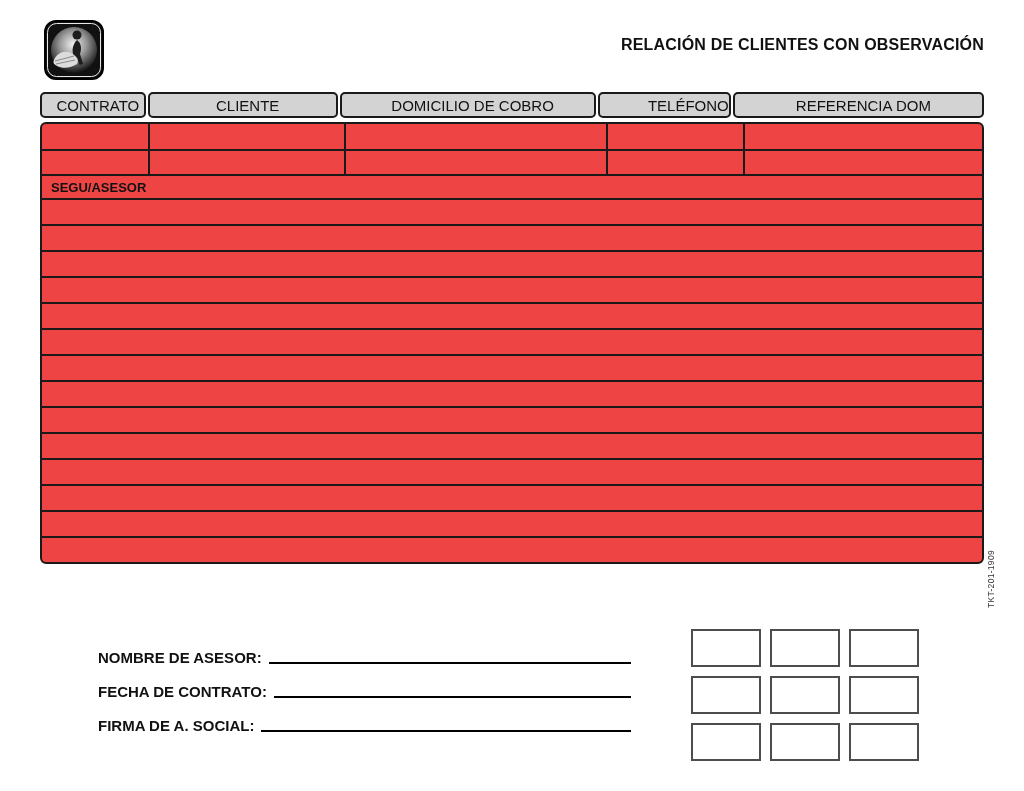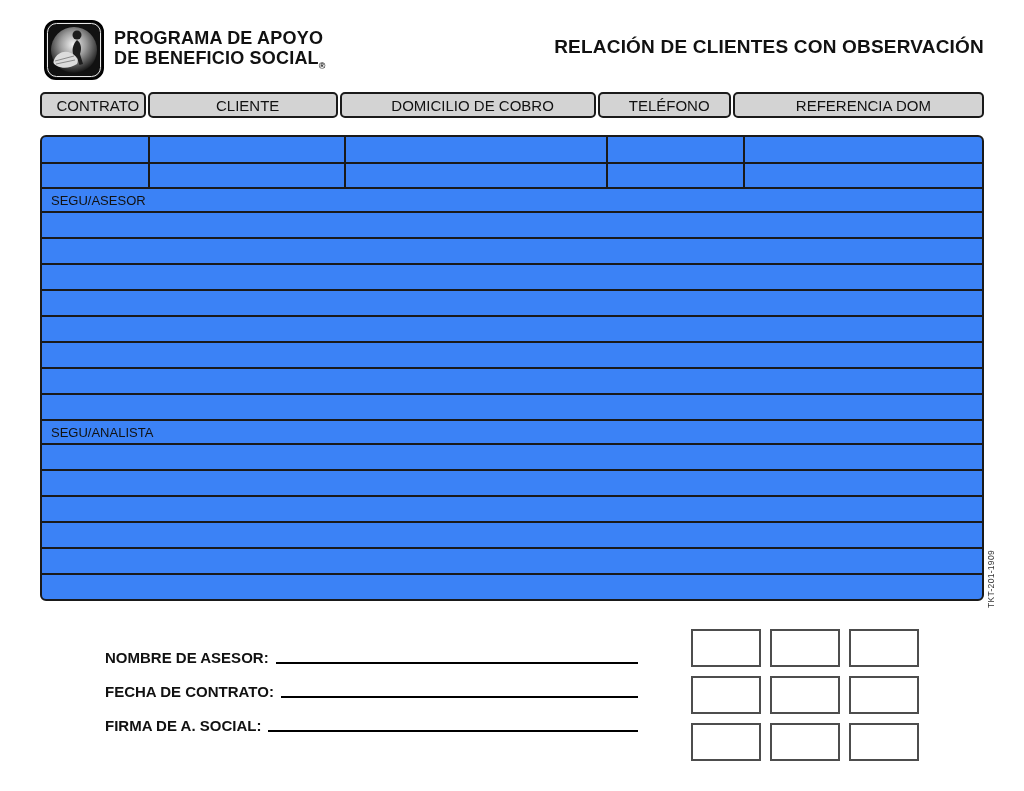--- a/index.html
+++ b/index.html
@@ -21,48 +21,49 @@
   .header { position: absolute; top: 18px; left: 44px; right: 40px; height: 64px; }
   .logo-box { position: absolute; top: 2px; left: 0; width: 60px; height: 60px; }
   .brand-text {
     position: absolute; left: 70px; top: 10px;
     font-weight: bold; font-size: 18px; line-height: 20px; letter-spacing: 0.2px;
     white-space: nowrap;
   }
   .reg-mark { font-size: 9px; vertical-align: sub; }
   .doc-title {
     position: absolute; right: 0; top: 18px;
-    font-weight: bold; font-size: 19px; letter-spacing: 0.2px;
+    font-weight: bold; font-size: 16px; letter-spacing: 0.2px;
     white-space: nowrap;
   }
 
   
   .table-area { position: absolute; left: 40px; top: 92px; width: 944px; }
   .thead { display: flex; gap: 2px; }
   .th {
     box-sizing: border-box;
     height: 26px;
     background: #d3d3d3;
     border: 2px solid #1a1a1a;
     border-radius: 5px;
     font-size: 15px;
     text-align: center;
     line-height: 23px;
     overflow: hidden;
     padding-left: 10px;
   }
-  .c0 { width: 108px; } .c1 { width: 194px; text-align: center; } .c2 { width: 262px; text-align: center; } .c3 { width: 136px; } .c4 { width: 257px; }
+  .c0 { width: 108px; } .c1 { width: 194px; text-align: center; } .c2 { width: 262px; text-align: center; } .c3 { width: 136px; text-align: right; } .c4 { width: 257px; }
 
   .tbody {
     box-sizing: border-box;
-    margin-top: 17px;
+    margin-top: 4px;
     border: 2px solid #1a1a1a;
     border-radius: 6px;
     overflow: hidden;
-    background: #3b82f6;
+    background: #ef4444;
+    font-weight: bold;
   }
   .row { box-sizing: border-box; border-top: 2px solid #1a1a1a; }
   .row:first-child { border-top: none; }
   .data-row { display: flex; height: 25px; }
   .data-row .cell { box-sizing: border-box; border-right: 2px solid #1a1a1a; height: 100%; }
   .data-row .cell:last-child { border-right: none; }
   .d0 { width: 108px; } .d1 { width: 196px; } .d2 { width: 262px; } .d3 { width: 137px; } .d4 { flex: 1; }
   .section-row { height: 24px; font-size: 13px; line-height: 24px; padding-left: 9px; }
   .empty-row { height: 26px; }
 
@@ -71,21 +72,21 @@
     left: 986px; top: 608px;
     transform-origin: 0 0;
     transform: rotate(-90deg);
     font-size: 8.5px;
     color: #333;
     letter-spacing: 0.3px;
     white-space: nowrap;
   }
 
   
-  .footer-fields { position: absolute; left: 105px; top: 645px; width: 533px; }
+  .footer-fields { position: absolute; left: 98px; top: 645px; width: 533px; }
   .field-row { display: flex; align-items: flex-end; height: 22px; margin-bottom: 12px; }
   .field-label { font-weight: bold; font-size: 15px; white-space: nowrap; padding-bottom: 1px; }
   .field-line { flex: 1; border-bottom: 2px solid #000; margin-left: 7px; height: 0; margin-bottom: 3px; }
 
   .stamp-grid {
     position: absolute; left: 691px; top: 629px;
     display: grid;
     grid-template-columns: repeat(3, 70px);
     grid-template-rows: repeat(3, 38px);
     column-gap: 9px;
@@ -114,24 +115,20 @@
         </defs>
         <rect x="1" y="1" width="58" height="58" rx="11" fill="#111" stroke="#000" stroke-width="2"></rect>
         <rect x="3.5" y="3.5" width="53" height="53" rx="9" fill="none" stroke="#e8e8e8" stroke-width="1"></rect>
         <circle cx="30" cy="30" r="23" fill="url(#lg)"></circle>
         <circle cx="33" cy="15" r="4.5" fill="#1d1d1d"></circle>
         <path d="M33 20 C29 24 27.5 30 29.5 35 L27 44 L30.5 45 L33 37.5 L35.5 45 L39 44 L36 34 C38 28 37 23 33 20 Z" fill="#1d1d1d"></path>
         <path d="M10 40 C13 33 20 30 27 33 C33 36 35 40 33 44 C27 48 19 49 13 46 C9.5 44 8.8 42.5 10 40 Z" fill="#dcdcdc"></path>
         <path d="M11 41 L30 36 M12 44 L31 40" stroke="#8a8a8a" stroke-width="1" fill="none"></path>
       </svg>
     </div>
-    <div class="brand-text">
-      <span>PROGRAMA DE APOYO</span><br>
-      <span>DE BENEFICIO SOCIAL</span><span class="reg-mark">®</span>
-    </div>
     <div class="doc-title">RELACIÓN DE CLIENTES CON OBSERVACIÓN</div>
   </div>
 
   <div class="table-area">
     <div class="thead">
       <div class="th c0">CONTRATO</div>
       <div class="th c1">CLIENTE</div>
       <div class="th c2">DOMICILIO DE COBRO</div>
       <div class="th c3">TELÉFONO</div>
       <div class="th c4">REFERENCIA DOM</div>
@@ -156,21 +153,20 @@
       <div class="row section-row">SEGU/ASESOR</div>
       <div class="row empty-row"></div>
       <div class="row empty-row"></div>
       <div class="row empty-row"></div>
       <div class="row empty-row"></div>
       <div class="row empty-row"></div>
       <div class="row empty-row"></div>
       <div class="row empty-row"></div>
       <div class="row empty-row"></div>
 
-      <div class="row section-row">SEGU/ANALISTA</div>
       <div class="row empty-row"></div>
       <div class="row empty-row"></div>
       <div class="row empty-row"></div>
       <div class="row empty-row"></div>
       <div class="row empty-row"></div>
       <div class="row empty-row"></div>
     </div>
   </div>
 
   <div class="form-code">TKT-201-1909</div>

